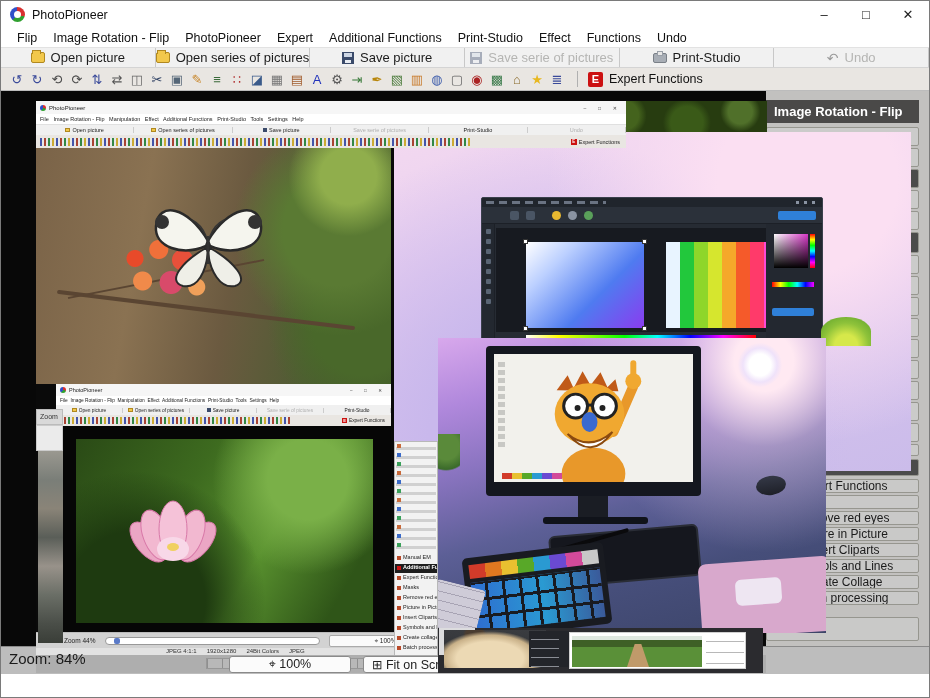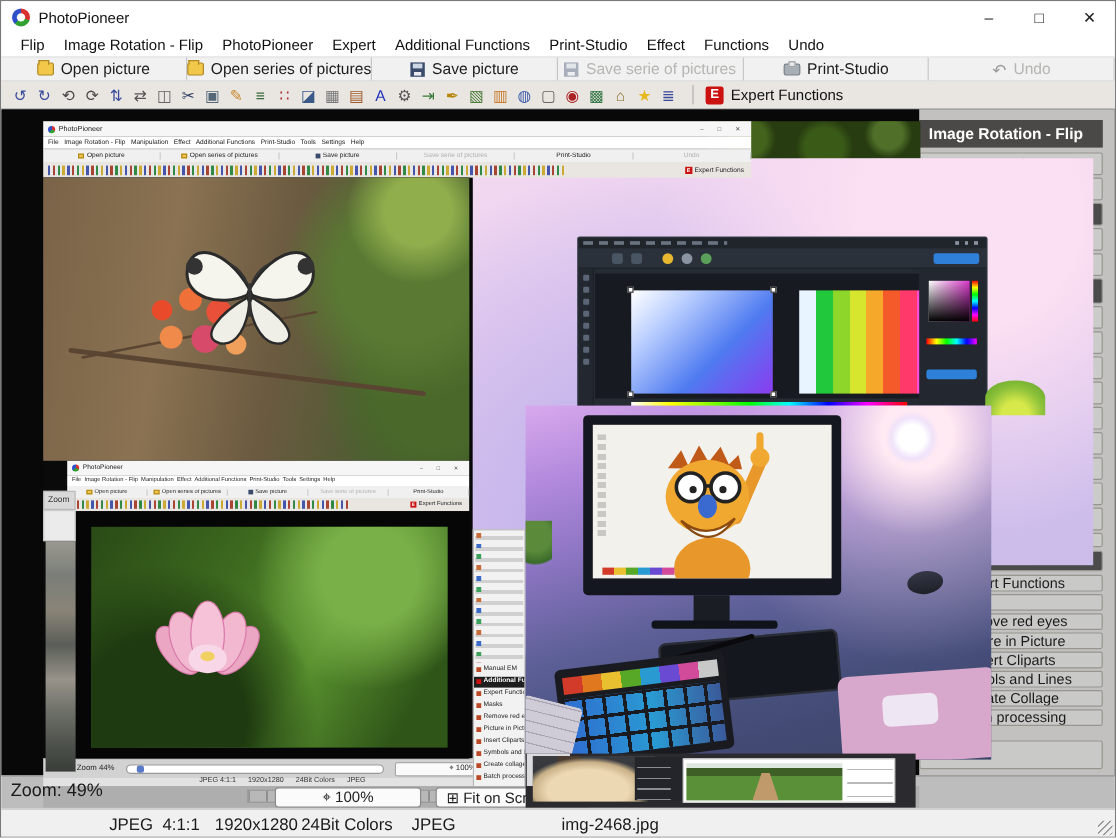--- a/index.html
+++ b/index.html
@@ -283,21 +283,21 @@
       </div>
     <span id="tb2-sep"></span>
     <span id="expert-wrap">
       <span id="expert-badge">E</span>
       <span id="expert-label">Expert Functions</span>
     </span>
   </div>
 
   <div id="canvas-bg" class="abs"></div>
   <div id="zoombar" class="abs"></div>
-  <span id="zoom-label" class="abs">Zoom: 49%</span>
+  <span id="zoom-label" class="abs">Zoom: 84%</span>
 
   <div id="sidebar" class="abs">
     <div id="sb-header">Image Rotation - Flip</div>
     <div>
 
     <div class="sbtn" style="top: 36px; height: 19px; background: rgb(203, 203, 202);">Rotate Picture</div>
         <div class="sbtn" style="top: 57px; height: 19px; background: rgb(203, 203, 202);"></div>
         <div class="sbtn" style="top: 78px; height: 19px; background: rgb(75, 75, 75);"></div>
         <div class="sbtn" style="top: 99px; height: 19px; background: rgb(203, 203, 202);"></div>
         <div class="sbtn" style="top: 120px; height: 19px; background: rgb(203, 203, 202);"></div>
@@ -560,22 +560,14 @@
   <div id="whitecard" class="abs"></div>
   <div id="cat-thumb" class="abs"></div>
   <div id="mini-sliders" class="abs"></div>
   <div id="land-card" class="abs">
     <div id="land-photo">
       <div id="land-path"></div>
     </div>
     <div id="land-panel"></div>
   </div>
 
-  <div id="statusbar" class="abs">
-    <span class="st-item pre" style="left:90px">JPEG  4:1:1</span>
-    <span class="st-item" style="left:178px">1920x1280</span>
-    <span class="st-item" style="left:250px">24Bit Colors</span>
-    <span class="st-item" style="left:342px">JPEG</span>
-    <span class="st-item" style="left:467px">img-2468.jpg</span>
-    <div id="grip"></div>
-  </div>
 
 </div>
 
 </body></html>

